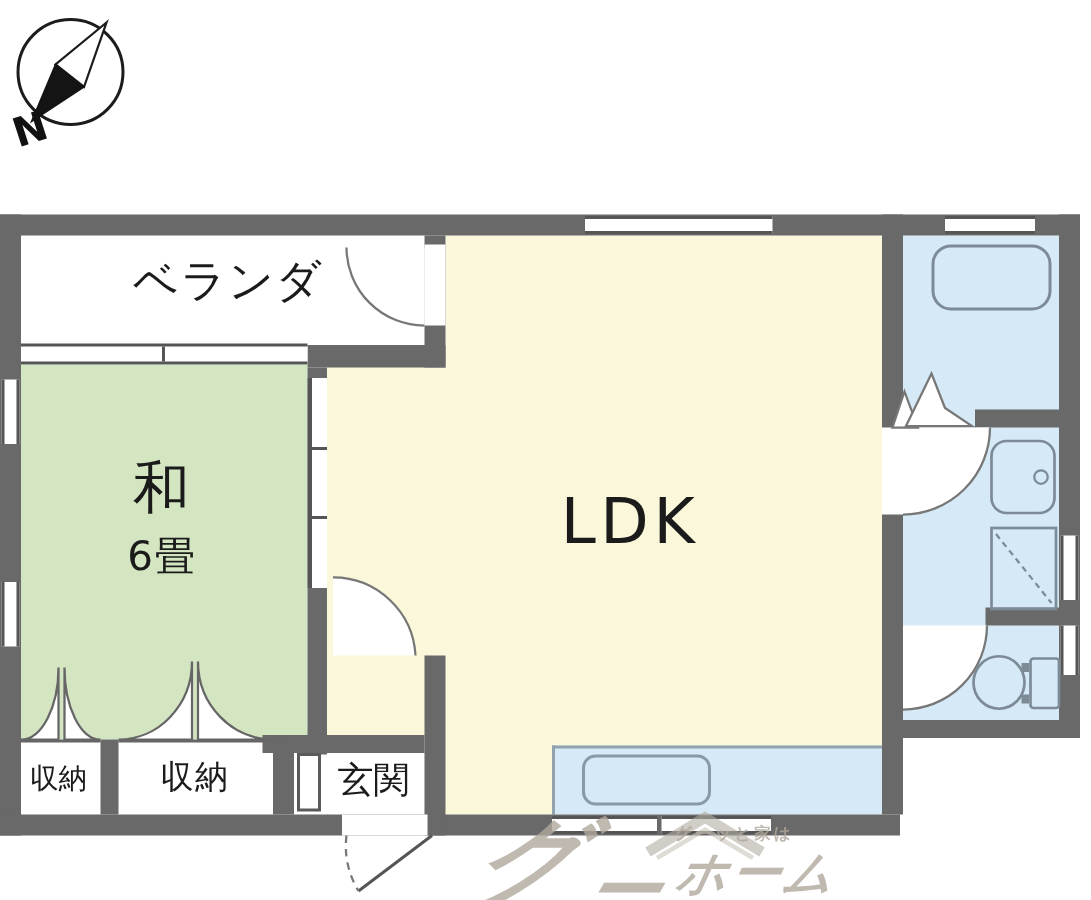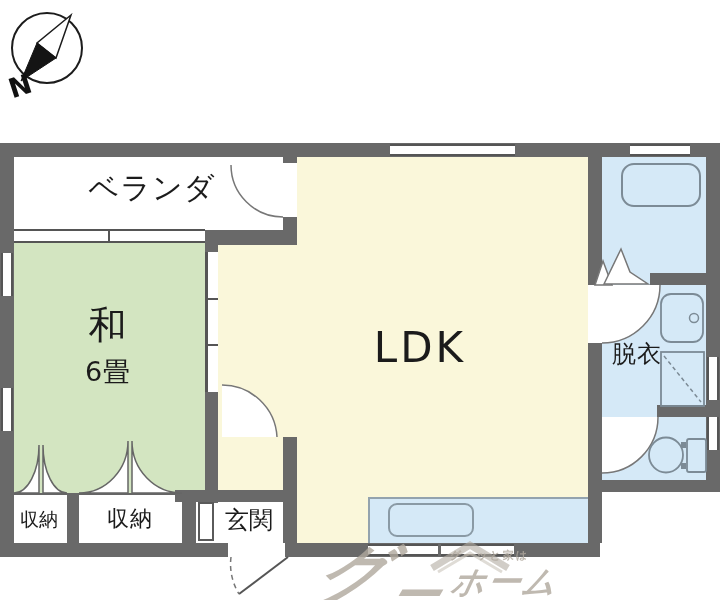--- a/index.html
+++ b/index.html
@@ -143,21 +143,20 @@
     <g opacity="0.6">
       <path d="M432,568 L470,545 L508,568" fill="none" stroke="#b3aca2" stroke-width="7"></path>
       <path d="M438,572 L470,553 L502,572" fill="none" stroke="#cbc5bb" stroke-width="3"></path>
     </g>
   </svg>
 
   <div class="label zlabel" style="left:72px;top:173px;width:160px;font-size:30px;">ベランダ</div>
   <div class="label zlabel" style="left:58px;top:306px;width:100px;font-size:38px;">和</div>
   <div class="label zlabel" style="left:58px;top:358px;width:100px;font-size:27px;">6畳</div>
   <div class="label zlabel" style="left:340px;top:291px;width:160px;font-size:42px;letter-spacing:3px;margin-top:36px;">LDK</div>
-  <div class="label zlabel" style="left:597px;top:342px;width:80px;font-size:24px;">脱衣</div>
   <div class="label zlabel" style="left:10px;top:510px;width:58px;font-size:19px;letter-spacing:0;">収納</div>
   <div class="label zlabel" style="left:90px;top:508px;width:80px;font-size:22px;">収納</div>
   <div class="label zlabel" style="left:216px;top:508px;width:66px;font-size:24px;letter-spacing:0;">玄関</div>
 
   <div>
     <div class="wm" style="left:315px;top:541px;font-size:70px;transform:skewX(-18deg);">グ</div>
     <div class="wm" style="left:392px;top:570px;font-size:48px;transform:skewX(-18deg);">ー</div>
     <div class="wm" style="left:450px;top:550px;font-size:11px;font-style:normal;letter-spacing:2px;">グーッと家は</div>
     <div class="wm" style="left:452px;top:565px;font-size:33px;transform:skewX(-12deg);letter-spacing:2px;">ホーム</div>
   </div>

